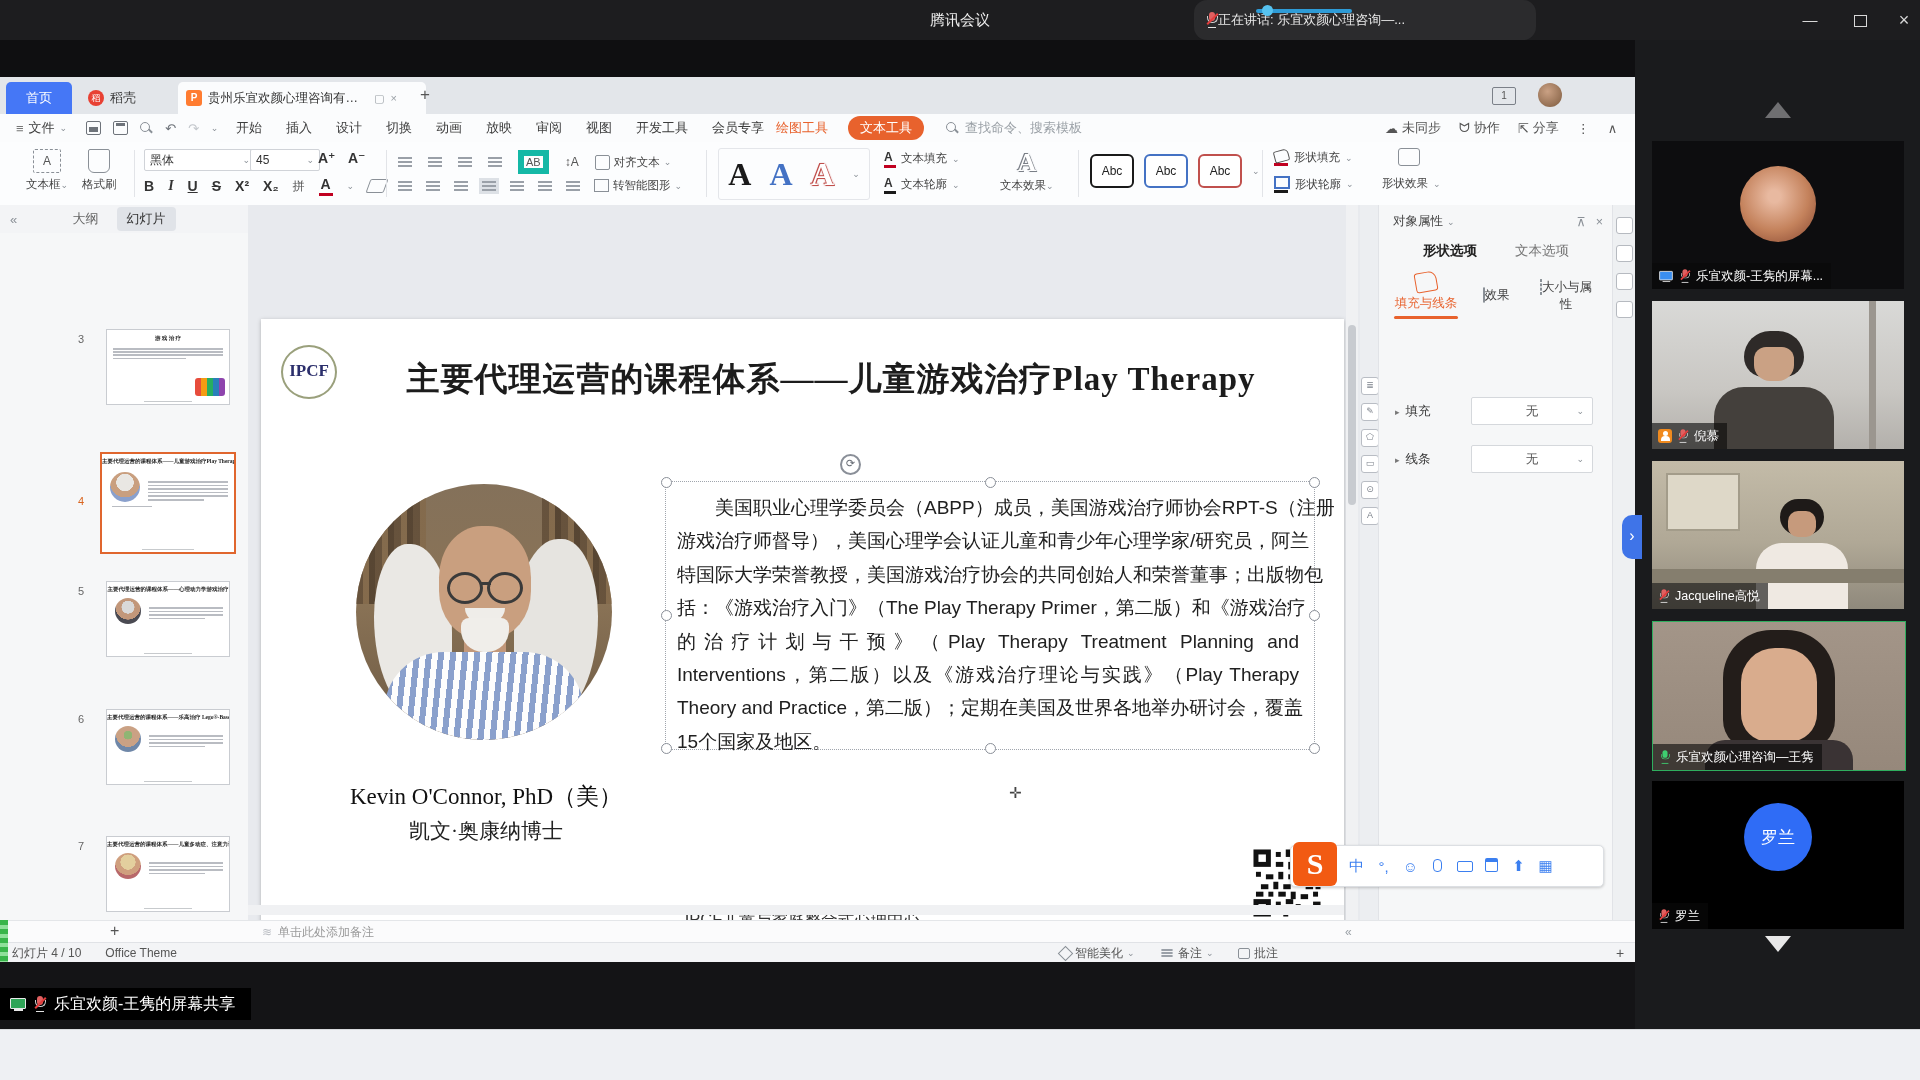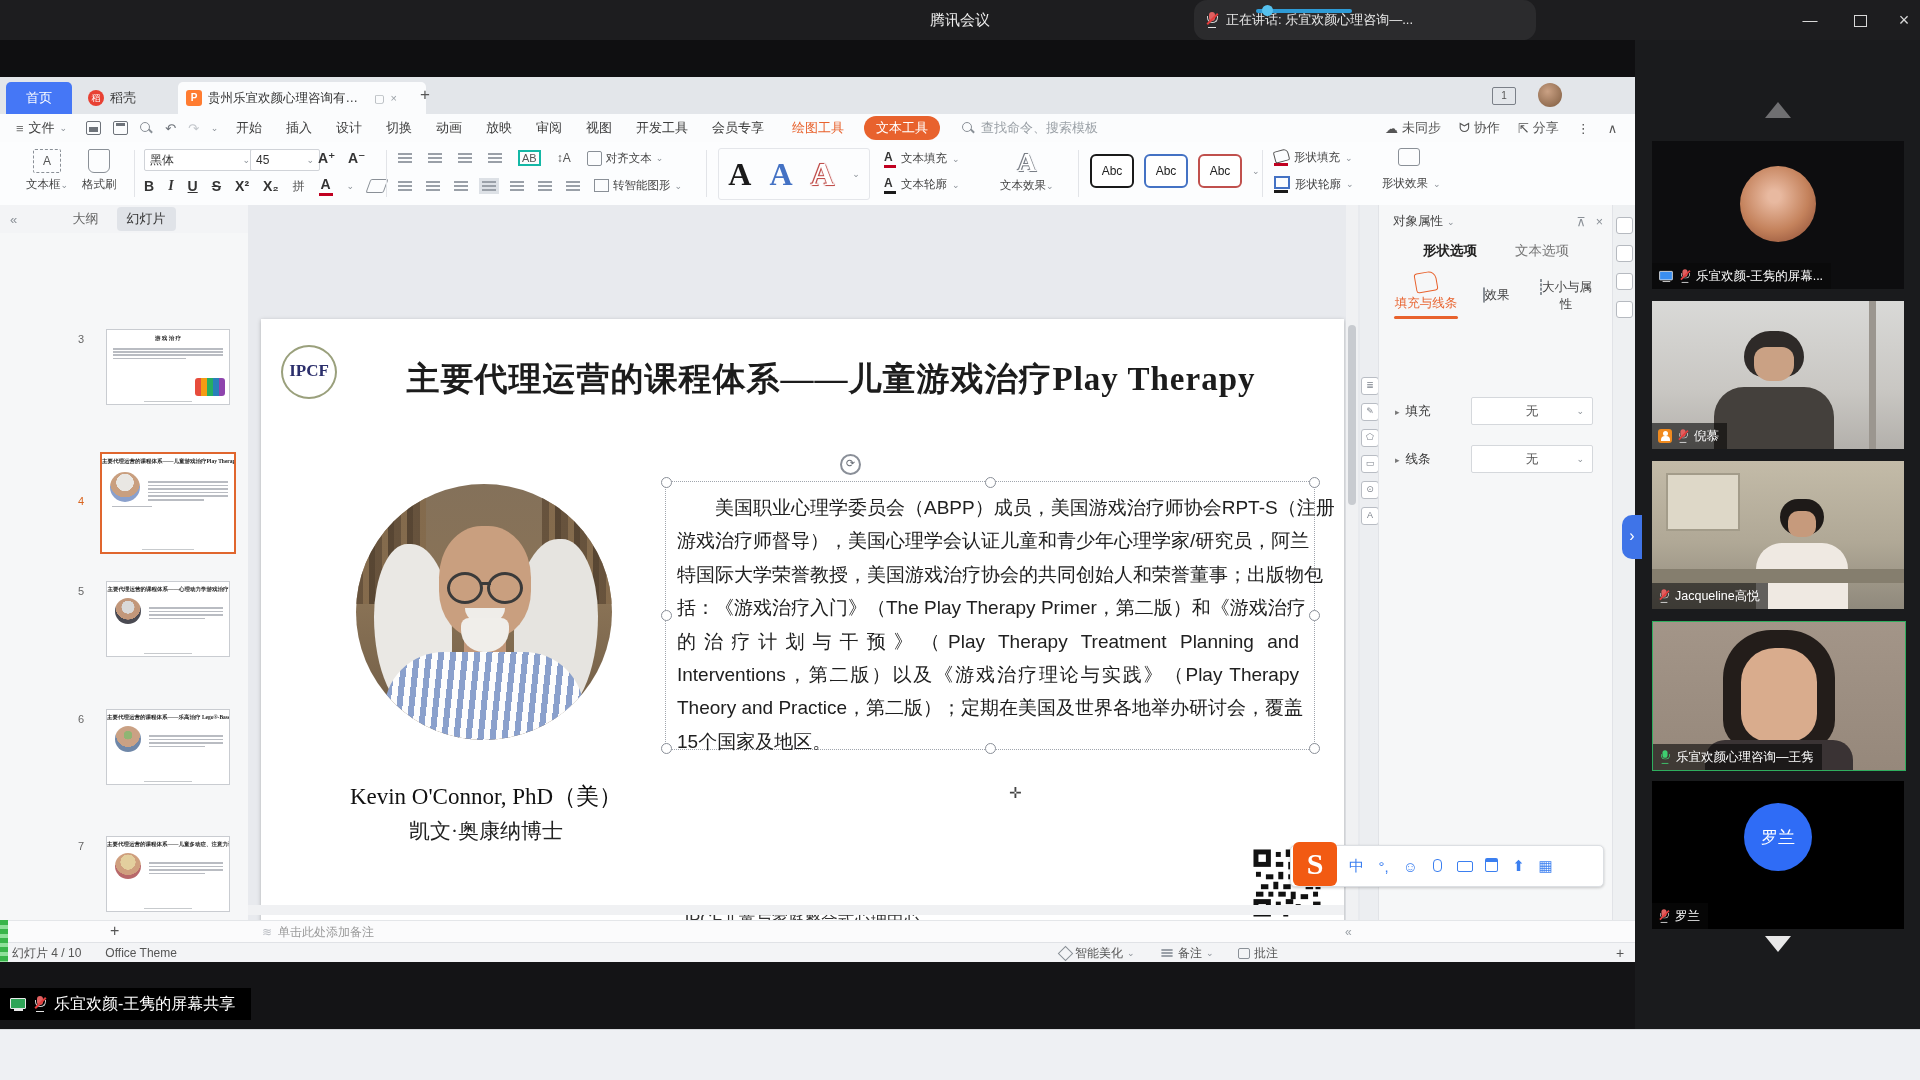--- a/index.html
+++ b/index.html
@@ -135,21 +135,21 @@
   #taskbar{left:0;top:1029px;width:1920px;height:51px;background:#eef0f3;border-top:1px solid #d8dadd;}
   #greenstripe{left:0;top:920px;width:8px;height:80px;background:repeating-linear-gradient(180deg,#39b54a 0 5px,#8fe09a 5px 9px);}
 </style>
 </head>
 <body>
 
 <div id="screen">
 
   <div class="abs" id="meet-topbar">
     <div class="abs" id="meet-title">腾讯会议</div>
-    <div class="abs flex" id="speaking-box" style="gap:8px;padding-left:12px;border-radius:13px;">
+    <div class="abs flex" id="speaking-box" style="padding-left:12px;border-radius:13px;">
       <span class="mic off">
           <i class="cap"></i>
           <i class="arc"></i>
           <i class="base"></i>
           <i class="slash"></i>
         </span>
       <span style="overflow:hidden;white-space:nowrap;">正在讲话: 乐宜欢颜心理咨询—...</span>
     </div>
     <div class="abs" id="vol-slider"></div>
     <div class="abs" id="vol-knob"></div>
@@ -208,21 +208,21 @@
           <span>插入</span>
           <span>设计</span>
           <span>切换</span>
           <span>动画</span>
           <span>放映</span>
           <span>审阅</span>
           <span>视图</span>
           <span>开发工具</span>
           <span>会员专享</span>
         </span>
-      <span class="orange" style="margin-left:28px;">绘图工具</span>
+      <span class="orange" style="margin-left:12px;">绘图工具</span>
       <span id="texttool-pill" style="margin-left:20px;">文本工具</span>
       <span class="flex" style="margin-left:22px;gap:6px;color:#9aa0a6;">
         <span class="mag">
             <i></i>
             <b></b>
           </span>
         <span>查找命令、搜索模板</span>
       </span>
       <span class="flex" style="position:absolute;left:1385px;gap:18px;color:#555;">
         <span class="flex" style="gap:4px;">
@@ -276,21 +276,21 @@
         </span>
         <span class="chv">⌄</span>
         <span style="width:16px;height:12px;border:1.5px solid #8a9097;transform:skewX(-20deg);border-radius:2px;"></span>
       </div>
       <div class="abs vdiv" style="left:386px;"></div>
       <div class="abs flex" style="left:398px;top:8px;gap:16px;">
         <span class="bars"></span>
         <span class="bars"></span>
         <span class="bars"></span>
         <span class="bars"></span>
-        <span style="font-size:11px;border:2px solid #14b8a6;padding:0 2px;color:#555;">AB</span>
+        <span style="font-size:11px;border:6px solid #14b8a6;padding:0 2px;color:#555;">AB</span>
         <span style="font-size:12px;color:#555;">↕A</span>
         <span class="flex" style="gap:4px;">
           <span style="width:13px;height:13px;border:1px solid #8a9097;border-radius:2px;"></span>
           <span class="rlabel">对齐文本</span>
             <span class="chv">⌄</span>
         </span>
       </div>
       <div class="abs flex" style="left:398px;top:36px;gap:14px;">
         <span class="bars"></span>
         <span class="bars"></span>

